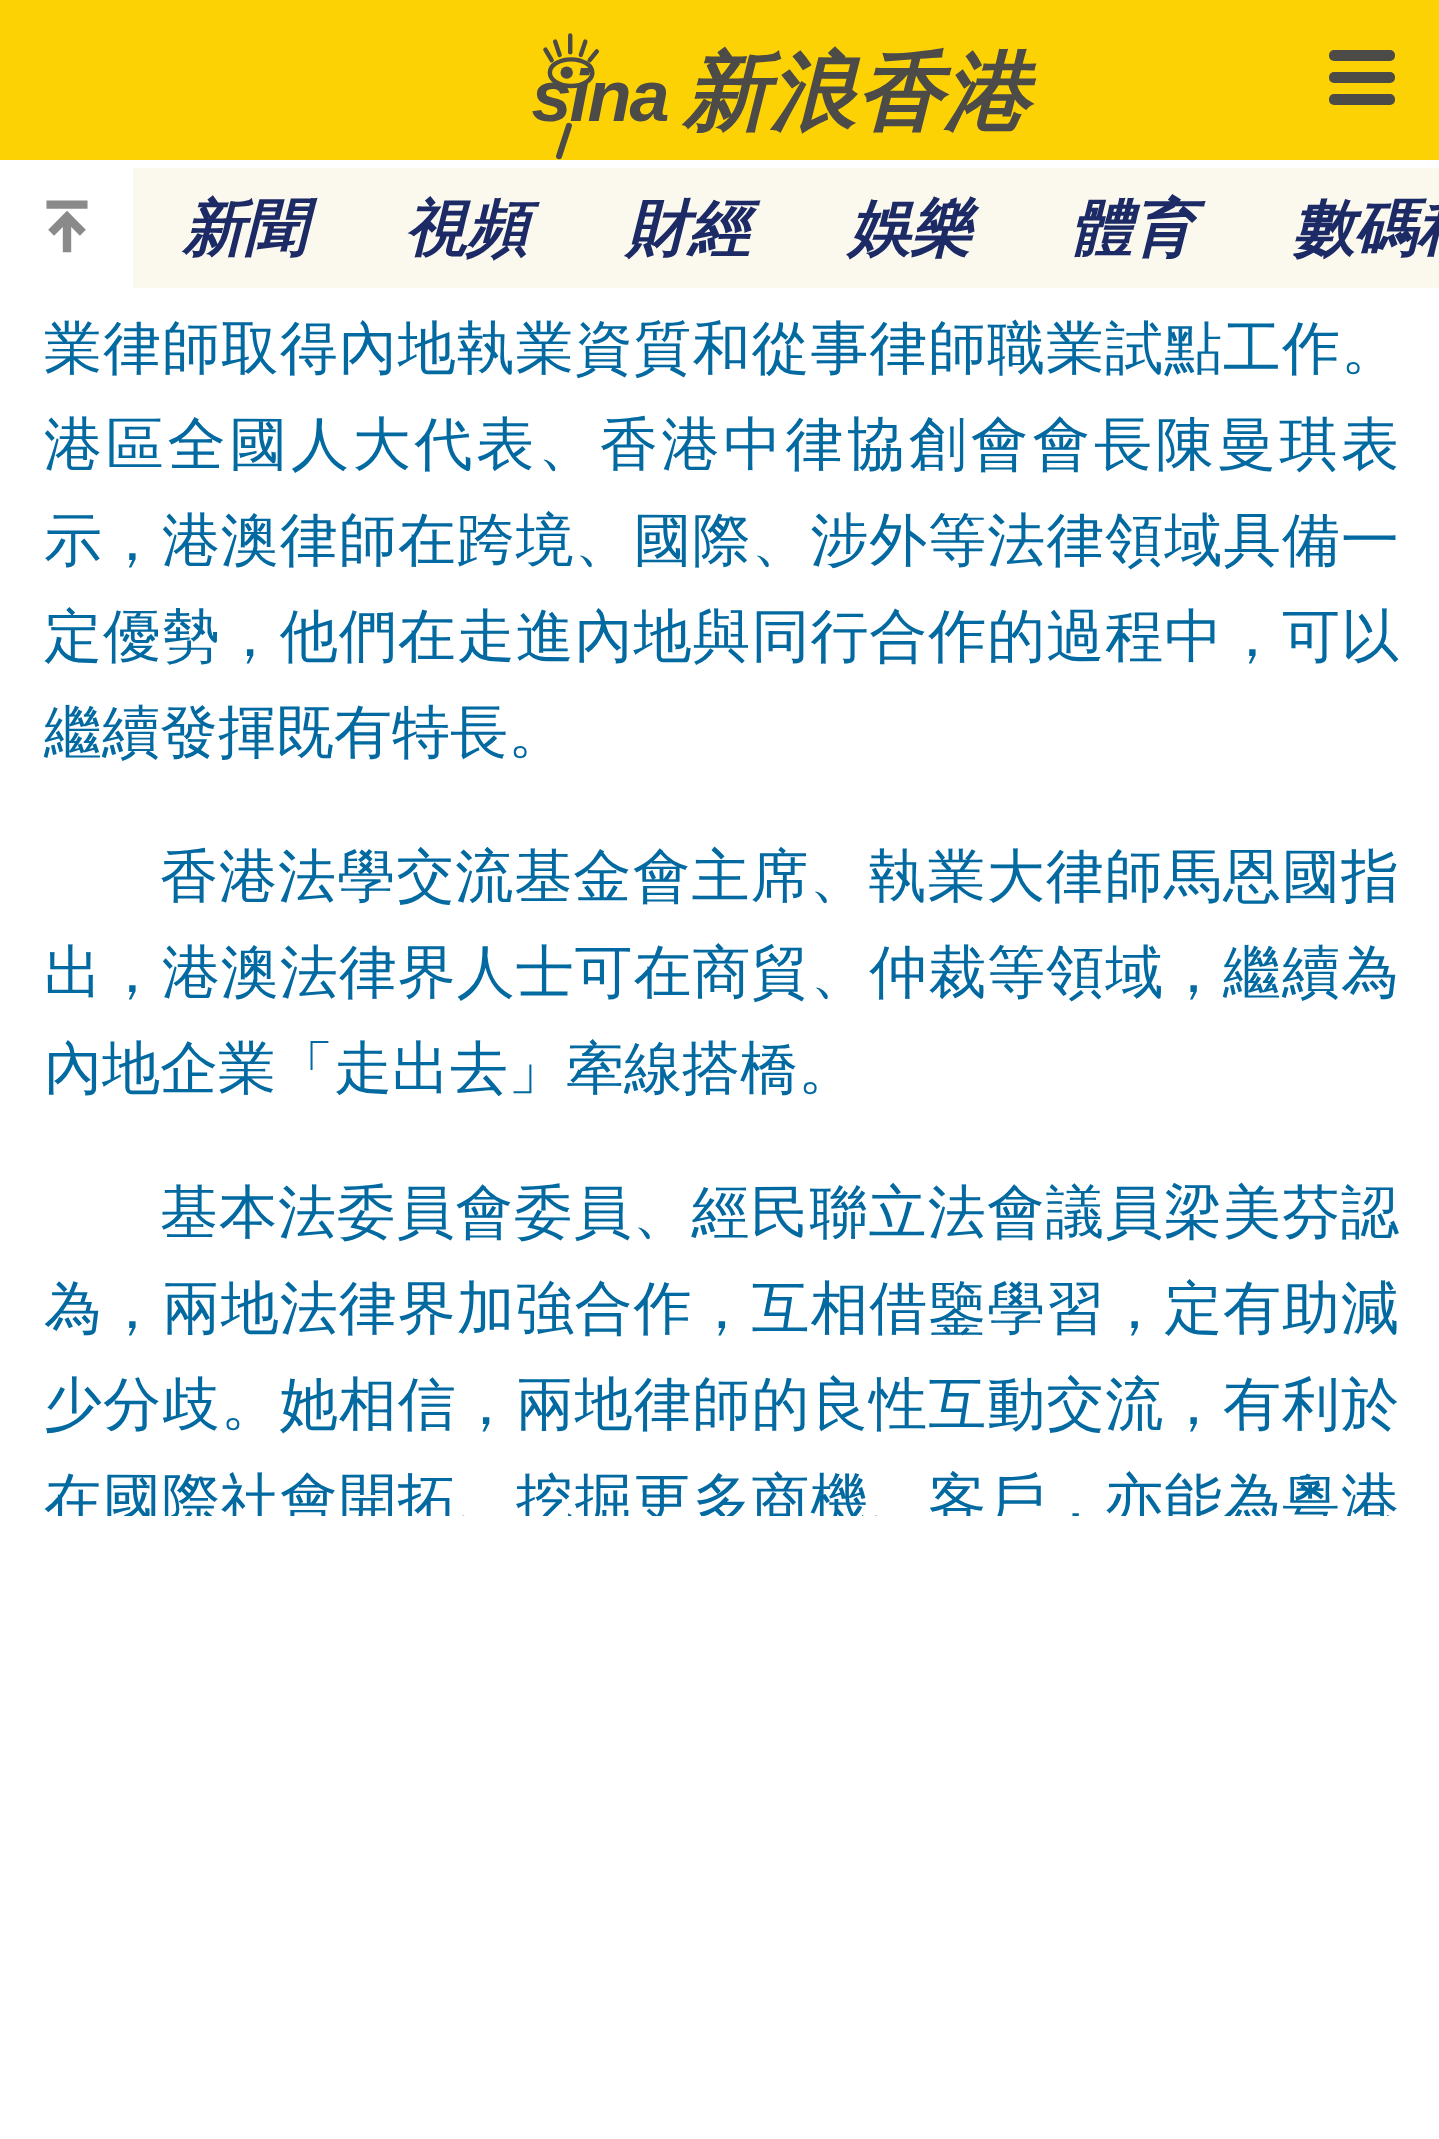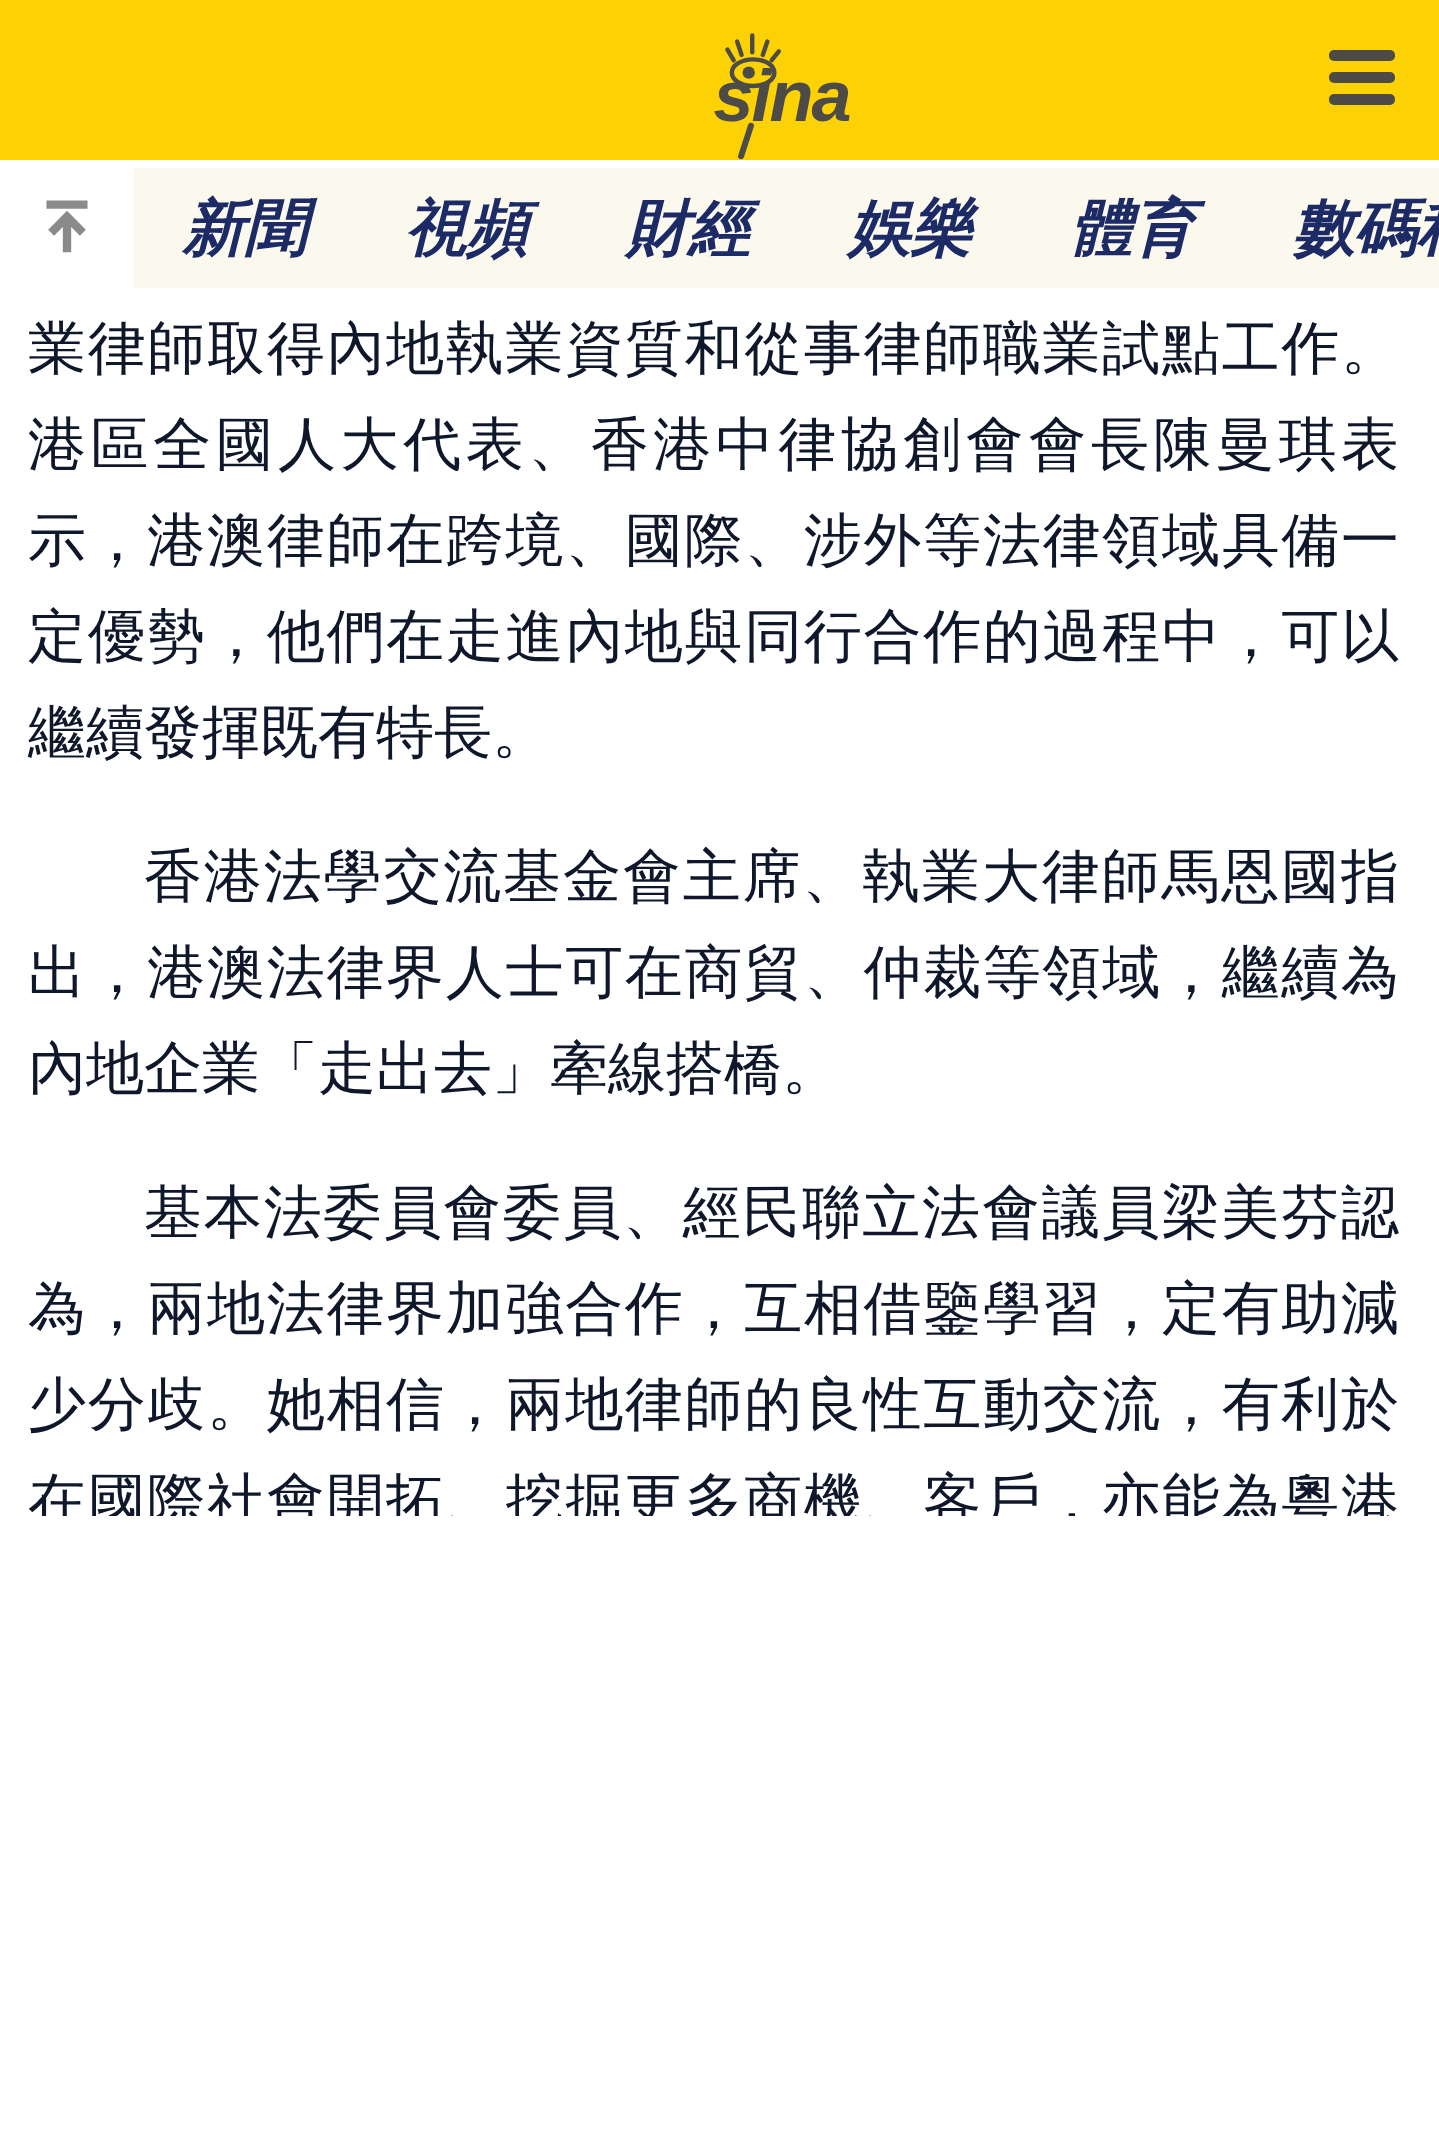--- a/index.html
+++ b/index.html
@@ -48,21 +48,21 @@
     display:flex;align-items:center;justify-content:center;cursor:pointer;
   }
   .nav-items{
     display:flex;align-items:center;gap:98px;padding-left:50px;flex:1;
     font-size:62px;font-weight:bold;color:var(--nav_navy);
     white-space:nowrap;overflow:hidden;font-style:italic;
   }
   .nav-item{color:var(--nav_navy);text-decoration:none;cursor:pointer;}
   
   .article{
-    padding:12px 40px 0 28px;font-size:58px;line-height:96px;color:#0f172a;
+    padding:12px 40px 0 44px;font-size:58px;line-height:96px;color:#0369a1;
     text-align:justify;letter-spacing:0;
   }
   .para{margin:48px 0;}
   .para:first-child{margin-top:0;}
   .indent{text-indent:2em;}
 </style>
 </head>
 <body>
 
 <div class="page">
@@ -75,20 +75,21 @@
           <circle cx="29" cy="48" r="7" fill="#4c4b47" stroke="none"></circle>
           <path d="M12 34 L5 22"></path>
           <path d="M21 28 L16 13"></path>
           <path d="M33 25 L33 6"></path>
           <path d="M45 28 L50 13"></path>
           <path d="M55 34 L63 24"></path>
         </svg>
         <span class="sina-tail"></span>
         <span>sina</span>
       </span>
+      <span class="site-name">新浪香港</span>
     </div>
     <button class="menu-button">
       <span class="hamburger" style="display:flex;flex-direction:column;gap:11px;">
         <span class="bar"></span>
           <span class="bar"></span>
           <span class="bar"></span>
       </span>
     </button>
   </header>
 

